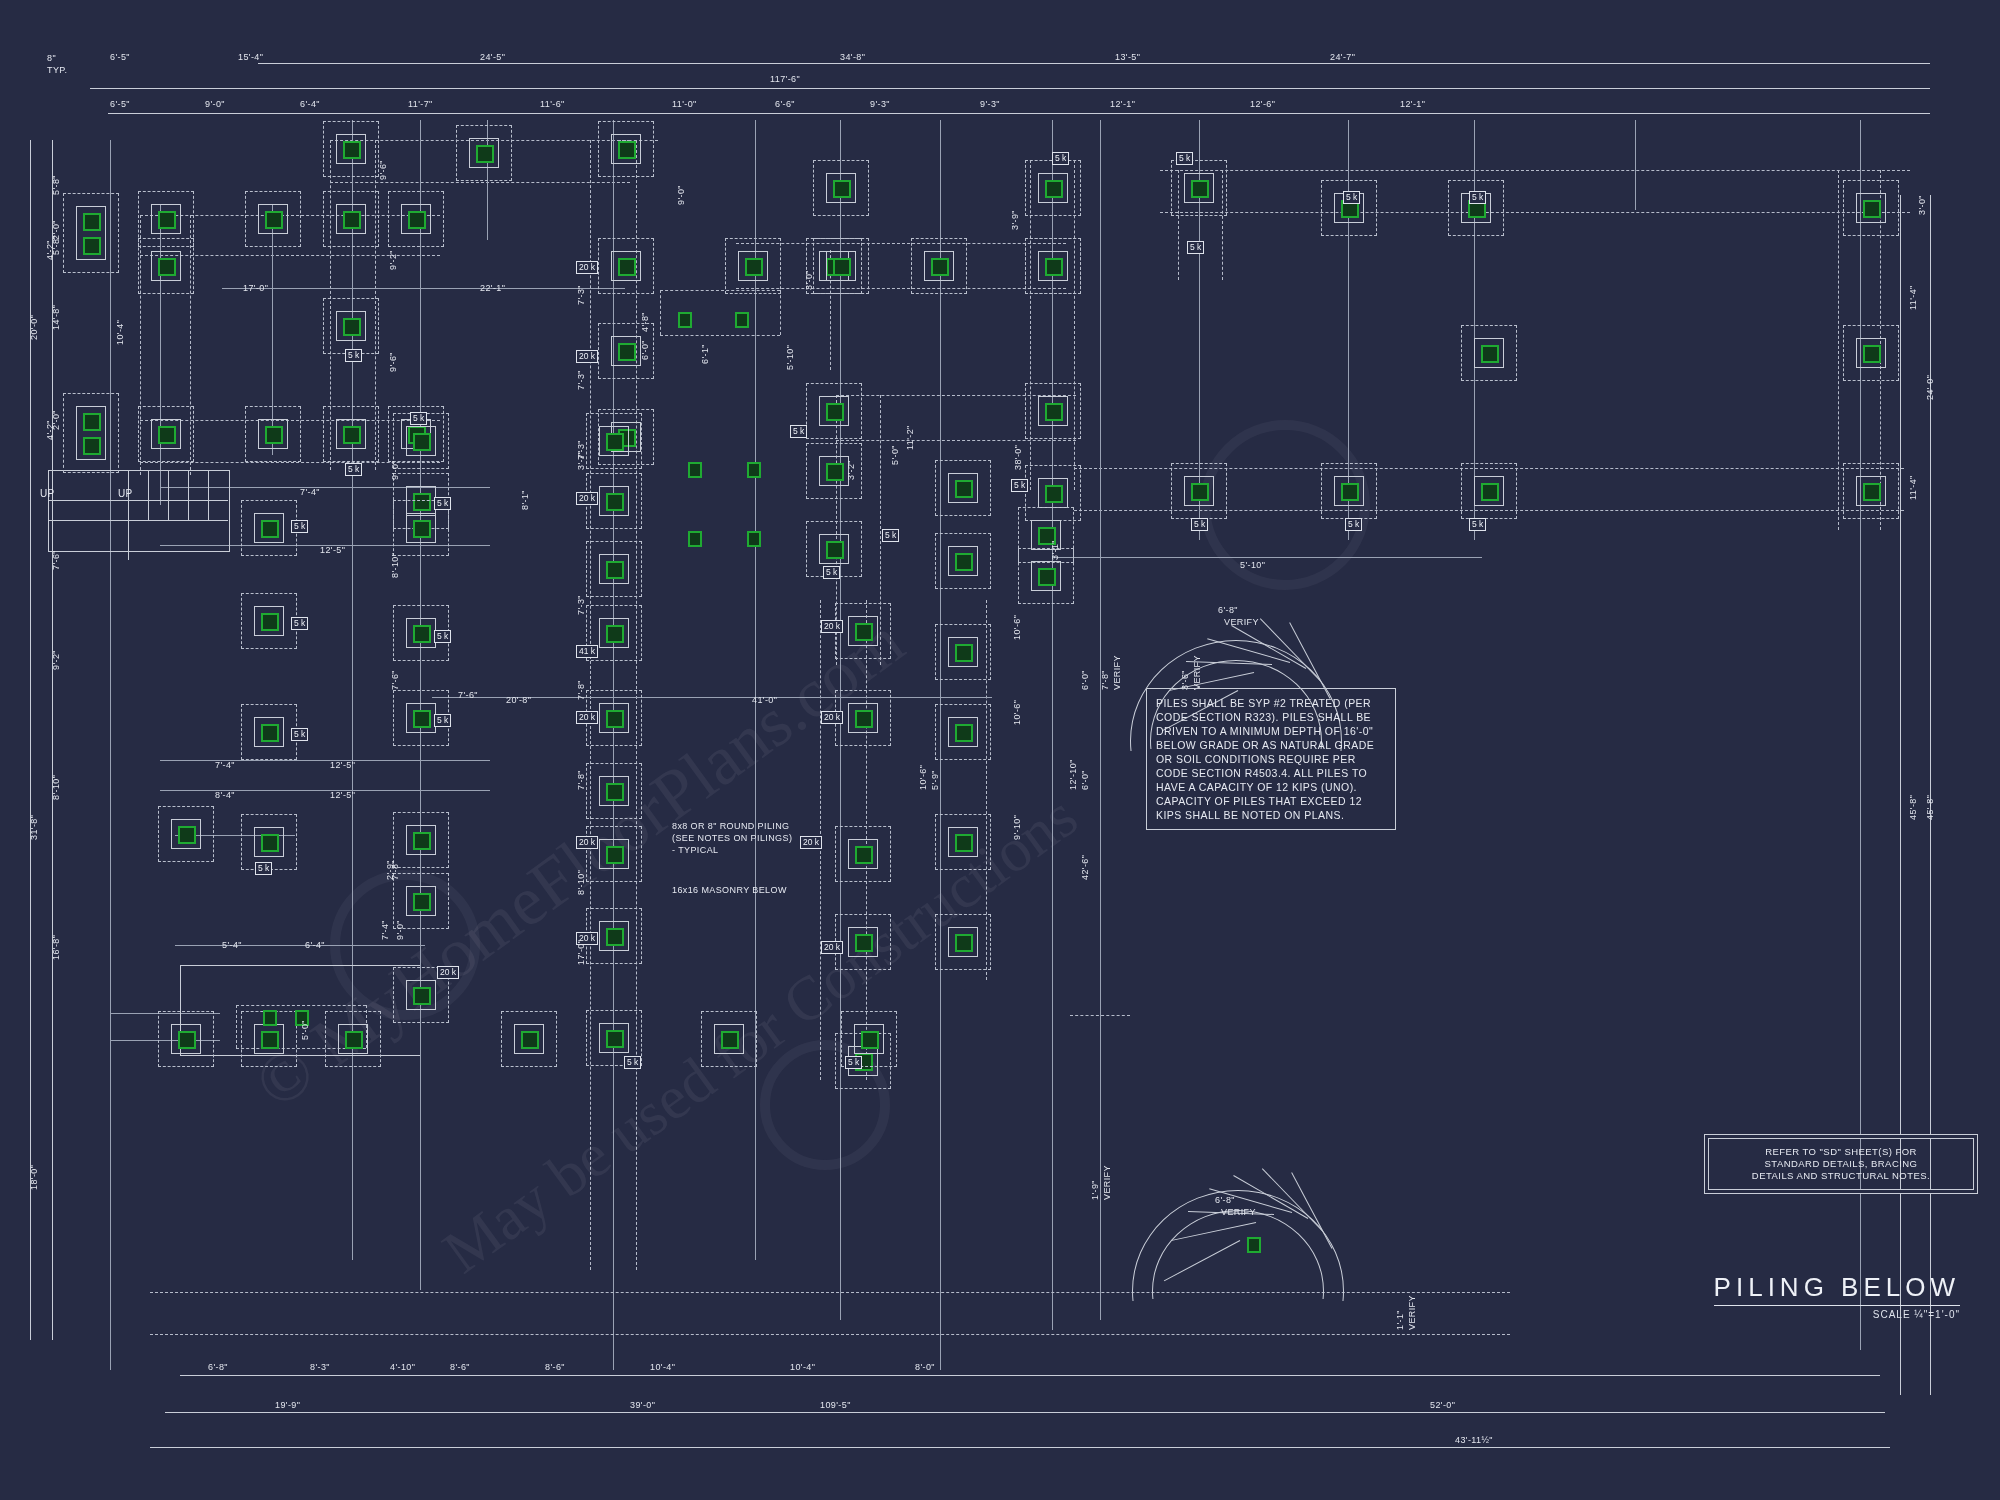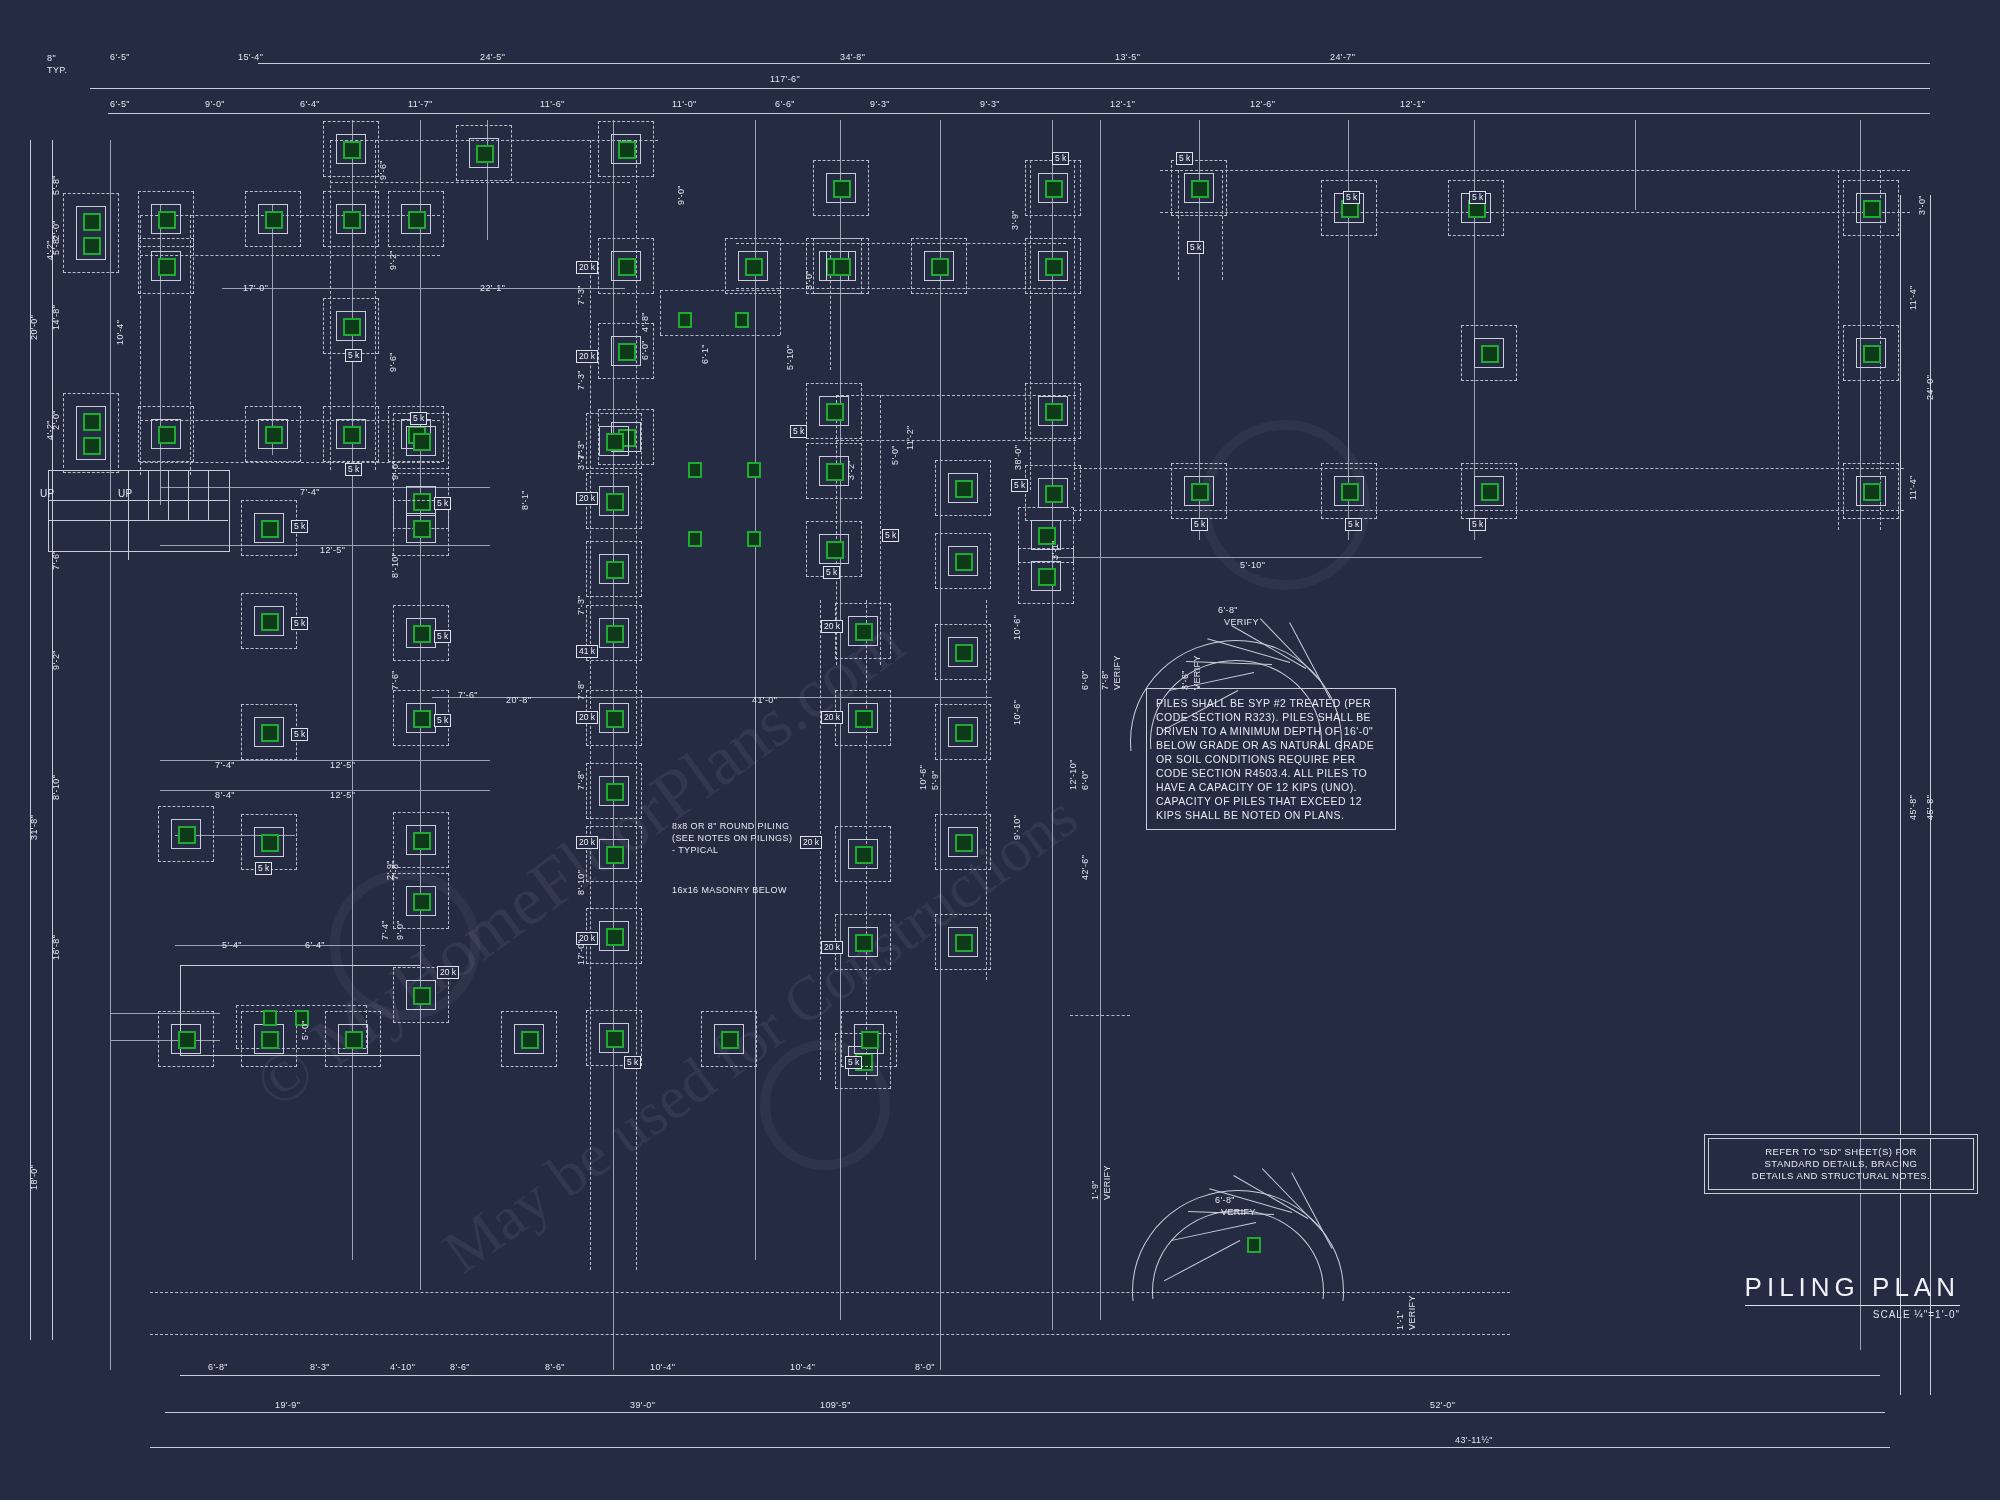--- a/index.html
+++ b/index.html
@@ -657,17 +657,17 @@
 HAVE A CAPACITY OF 12 KIPS (UNO).
 CAPACITY OF PILES THAT EXCEED 12
 KIPS SHALL BE NOTED ON PLANS.</div>
 
   <div class="note" style="left:1708px;top:1138px;width:246px;text-align:center;font-size:9.5px;line-height:12px;
               box-shadow:0 0 0 3px #262b44, 0 0 0 4px #c9ced8;">REFER TO "SD"  SHEET(S) FOR
 STANDARD DETAILS, BRACING
 DETAILS AND STRUCTURAL NOTES.</div>
 
   <div id="title-block">
-    <div id="title-main">PILING PLAN</div>
+    <div id="title-main">PILING BELOW</div>
     <div id="title-scale">SCALE ¼"=1'-0"</div>
   </div>
 
 </div>
 
 </body></html>

